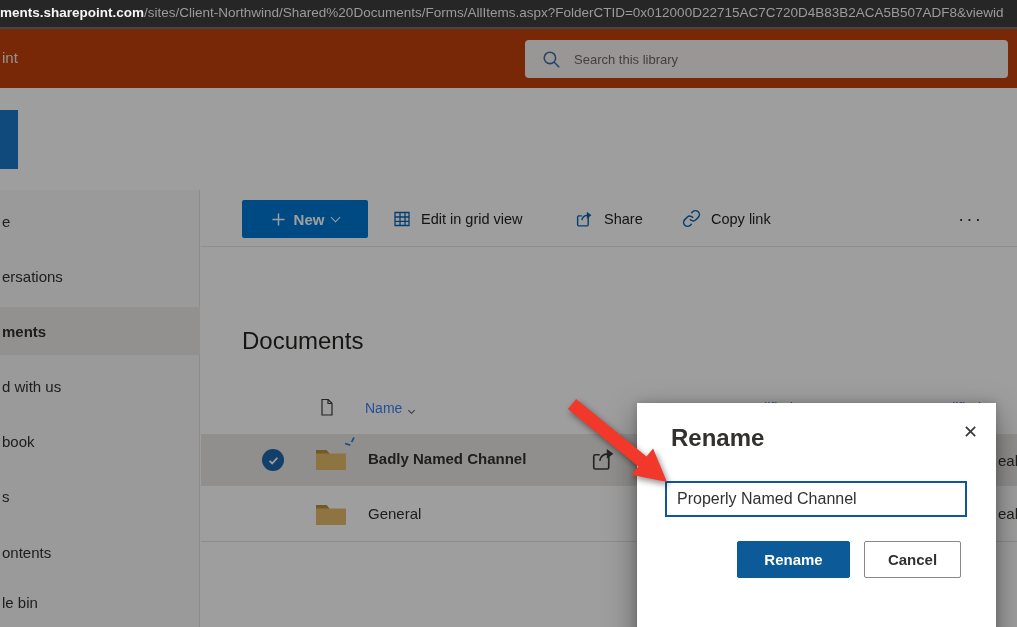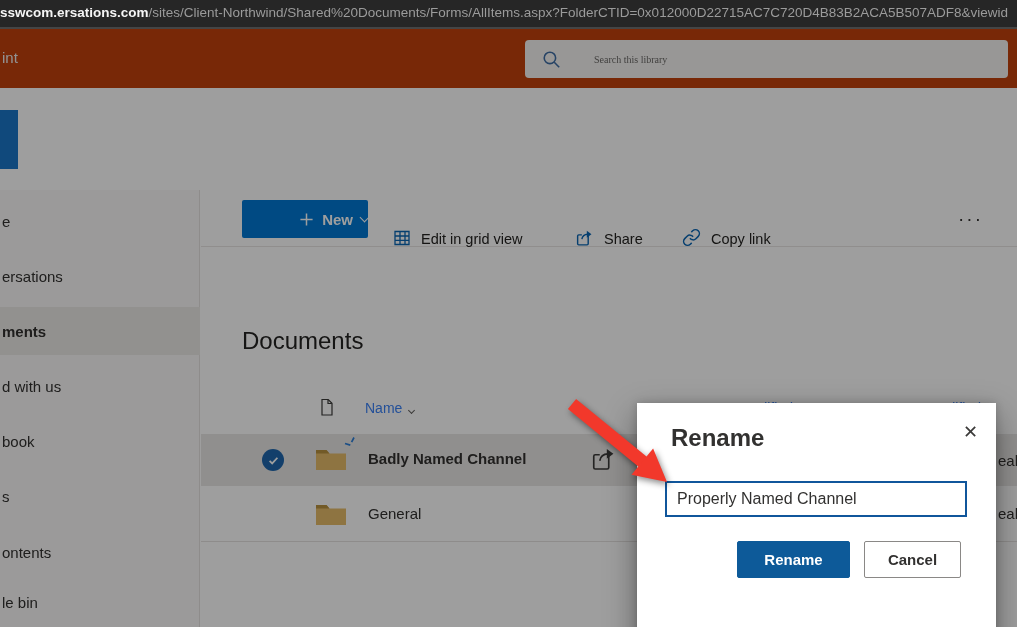--- a/index.html
+++ b/index.html
@@ -12,44 +12,44 @@
             white-space:nowrap; overflow:hidden; }
   .urlbar .domain { color:#f5f5f5; font-weight:bold; }
 
   
   .page { position:absolute; top:29px; left:0; width:1017px; height:598px; background:#fff; overflow:hidden; }
 
   .suitebar { position:absolute; top:0; left:0; width:100%; height:59px; background:#c2410c; }
   .suite-app { position:absolute; left:2px; top:20px; color:#ececec; font-size:15px; }
   .suite-search { position:absolute; left:525px; top:11px; width:483px; height:38px; background:#f5f4f3;
                   border-radius:4px; display:flex; align-items:center; padding-left:17px; gap:13px; }
-  .suite-search input { border:none; outline:none; background:transparent; font-size:10px; width:330px;
-                        color:#323130; font-family:Liberation Serif, serif;margin-left:20px; }
+  .suite-search input { border:none; outline:none; background:transparent; font-size:13px; width:330px;
+                        color:#323130; font-family:Liberation Sans, sans-serif; }
   .suite-search input::placeholder { color:#6b6966; }
 
   .siteheader { position:absolute; top:59px; left:0; width:100%; height:102px; background:#fff; }
   .site-logo { position:absolute; left:0; top:22px; width:18px; height:59px; background:#1b76c8; }
   .site-title { position:absolute; left:44px; top:36px; font-size:28px; font-weight:600; color:#323130;
                 display:flex; align-items:center; gap:12px; }
 
   .main { position:absolute; top:161px; left:0; width:100%; height:437px; }
   .sidebar { position:absolute; left:0; top:0; width:200px; height:100%; background:#faf9f8;
              border-right:1px solid #e5e3e1; }
   .nav-highlight { position:absolute; left:0; top:117px; width:200px; height:48px; background:#eceae7; }
   .nav-item { position:absolute; left:0; padding-left:2px; font-size:15px; color:#323130; height:20px;
               line-height:20px; white-space:nowrap; cursor:pointer; }
   .nav-item.sel { font-weight:600; }
 
   .content { position:absolute; left:201px; top:0; width:816px; height:100%; background:#fff; }
   .toolbar { position:absolute; top:0; left:0; width:100%; height:57px; border-bottom:1px solid #e8e6e4; }
   .new-btn { position:absolute; left:41px; top:10px; width:126px; height:38px; background:#0078d4;
              border:none; border-radius:2px; color:#fff; font-size:15px; font-weight:600;
-             display:flex; align-items:center; justify-content:flex-end; gap:8px; cursor:pointer;
+             display:flex; align-items:center; justify-content:center; gap:8px; cursor:pointer;
              font-family:inherit; }
-  .cmd { position:absolute; top:0; height:57px; display:flex; align-items:flex-end; gap:10px;
+  .cmd { position:absolute; top:0; height:57px; display:flex; align-items:center; gap:10px;
          font-size:14.5px; color:#242321; cursor:pointer; white-space:nowrap; }
   .cmd svg { color:#0a66b4; }
   .more { position:absolute; top:0; height:57px; display:flex; align-items:center; left:757px;
           font-size:19px; letter-spacing:2px; color:#323130; cursor:pointer; }
 
   .chev { display:inline-block; width:7px; height:7px; border-right:1.7px solid currentColor;
           border-bottom:1.7px solid currentColor; transform:rotate(45deg); margin-top:-4px; }
   .chev.sm { width:5px; height:5px; border-width:1.3px; color:#605e5c; margin-left:7px; }
 
   .doc-heading { position:absolute; left:41px; top:137px; font-size:24px; font-weight:400; color:#252423; }
@@ -83,21 +83,21 @@
   .dlg-primary { left:100px; width:113px; background:#0d5a99; color:#fff; border:1px solid #0d5a99; }
   .dlg-cancel { left:227px; width:97px; background:#fff; color:#323130; border:1px solid #8a8886; }
 
   .arrow-svg { position:absolute; top:0; left:0; z-index:20; pointer-events:none; }
 </style>
 </head>
 <body>
 
 <div class="screen">
 
-  <div class="urlbar"><span class="domain">sswcom.ersations.com</span><span>/sites/Client-Northwind/Shared%20Documents/Forms/AllItems.aspx?FolderCTID=0x012000D22715AC7C720D4B83B2ACA5B507ADF8&amp;viewid</span></div>
+  <div class="urlbar"><span class="domain">ments.sharepoint.com</span><span>/sites/Client-Northwind/Shared%20Documents/Forms/AllItems.aspx?FolderCTID=0x012000D22715AC7C720D4B83B2ACA5B507ADF8&amp;viewid</span></div>
 
   <div class="page">
 
     <div class="suitebar">
       <span class="suite-app">int</span>
       <div class="suite-search">
         <svg width="19" height="19" viewBox="0 0 18 18">
           <circle cx="7.5" cy="7.5" r="5.4" fill="none" stroke="#3e6ca3" stroke-width="1.5"></circle>
           <line x1="11.6" y1="11.6" x2="16.3" y2="16.3" stroke="#3e6ca3" stroke-width="1.5"></line>
         </svg>

